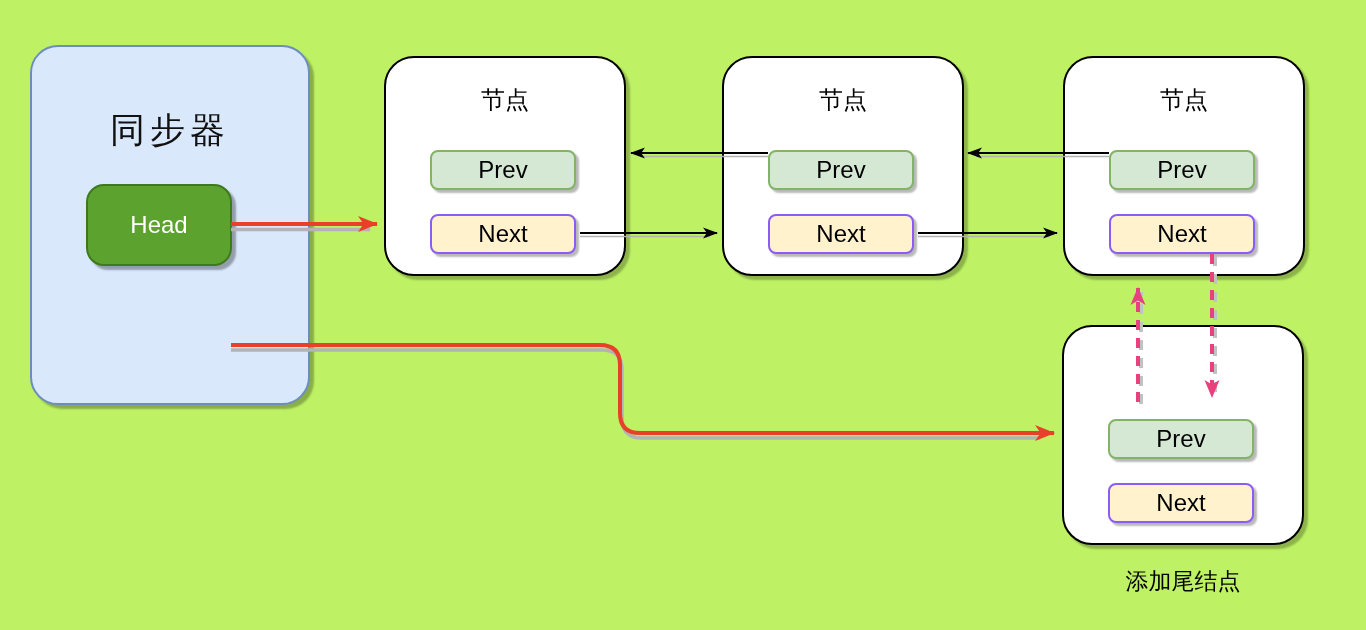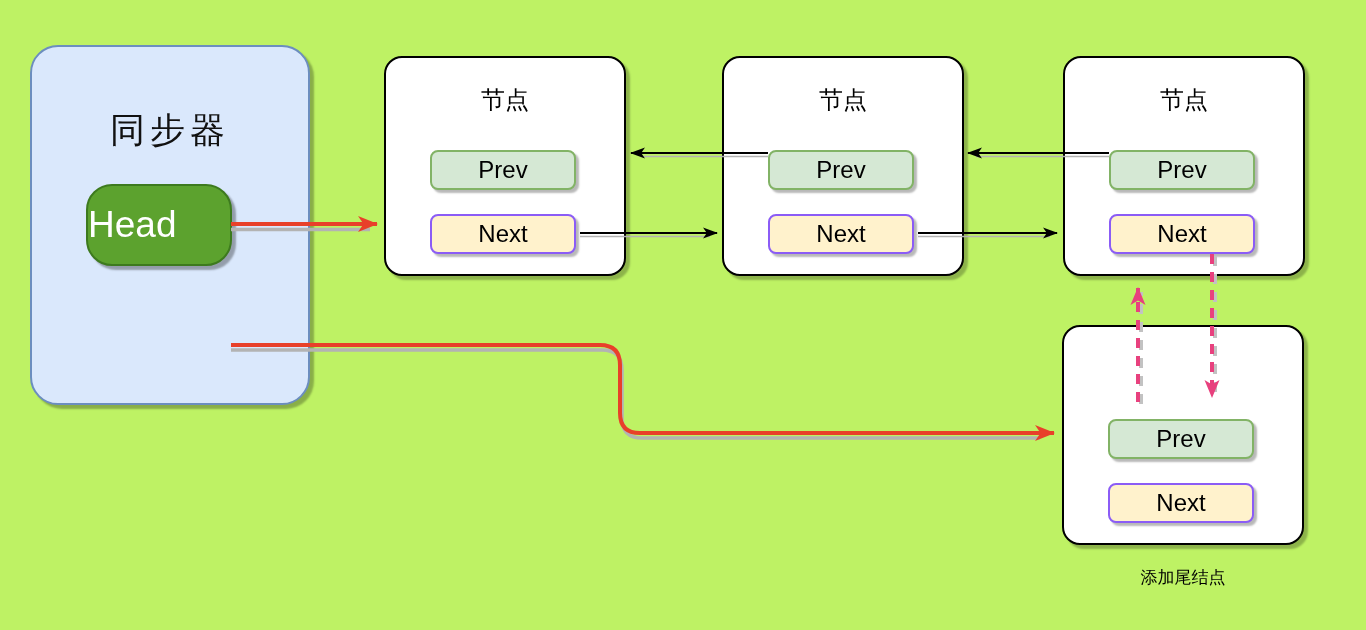--- a/index.html
+++ b/index.html
@@ -28,36 +28,37 @@
     width: 100%;
     text-align: center;
     font-size: 35px;
     letter-spacing: 5px;
     color: #111111;
   }
   .pill {
     position: absolute;
     left: 54px;
     width: 142px; height: 78px;
-    border-radius: 26px;
+    border-radius: 18px;
     color: #ffffff;
-    font-size: 37px;
+    font-size: 24px;
+    text-align: center;
     line-height: 78px;
     box-shadow: 4px 4px 2px rgba(0,0,0,0.32);
   }
   .pill.head { top: 137px; background: #5ca22e; border: 2px solid #3d7a1e; }
   .pill.tail { top: 259px; background: #3f9fdc; border: 2px solid #2473b4; }
 
   
   .node {
     position: absolute;
     width: 238px; height: 216px;
     background: #ffffff;
     border: 2px solid #000000;
-    border-radius: 18px;
+    border-radius: 30px;
     box-shadow: 4px 4px 2px rgba(0,0,0,0.26);
   }
   .node.n1 { left: 384px;  top: 56px; }
   .node.n2 { left: 722px;  top: 56px; }
   .node.n3 { left: 1063px; top: 56px; }
   .node.n4 { left: 1062px; top: 325px; }
   .node-title {
     position: absolute;
     top: 26px; left: 0;
     width: 100%;
@@ -77,21 +78,21 @@
     box-shadow: 3px 3px 2px rgba(0,0,0,0.28);
   }
   .fld.prev { top: 92px;  background: #d5e8d4; border: 2px solid #82b366; }
   .fld.next { top: 156px; background: #fff2cc; border: 2px solid #8b5cf6; }
 
   .caption {
     position: absolute;
     left: 1062px; top: 566px;
     width: 242px;
     text-align: center;
-    font-size: 17px;
+    font-size: 23px;
     color: #000000;
   }
 
   
   .overlay {
     position: absolute;
     left: 0; top: 0;
     pointer-events: none;
   }
 </style>

